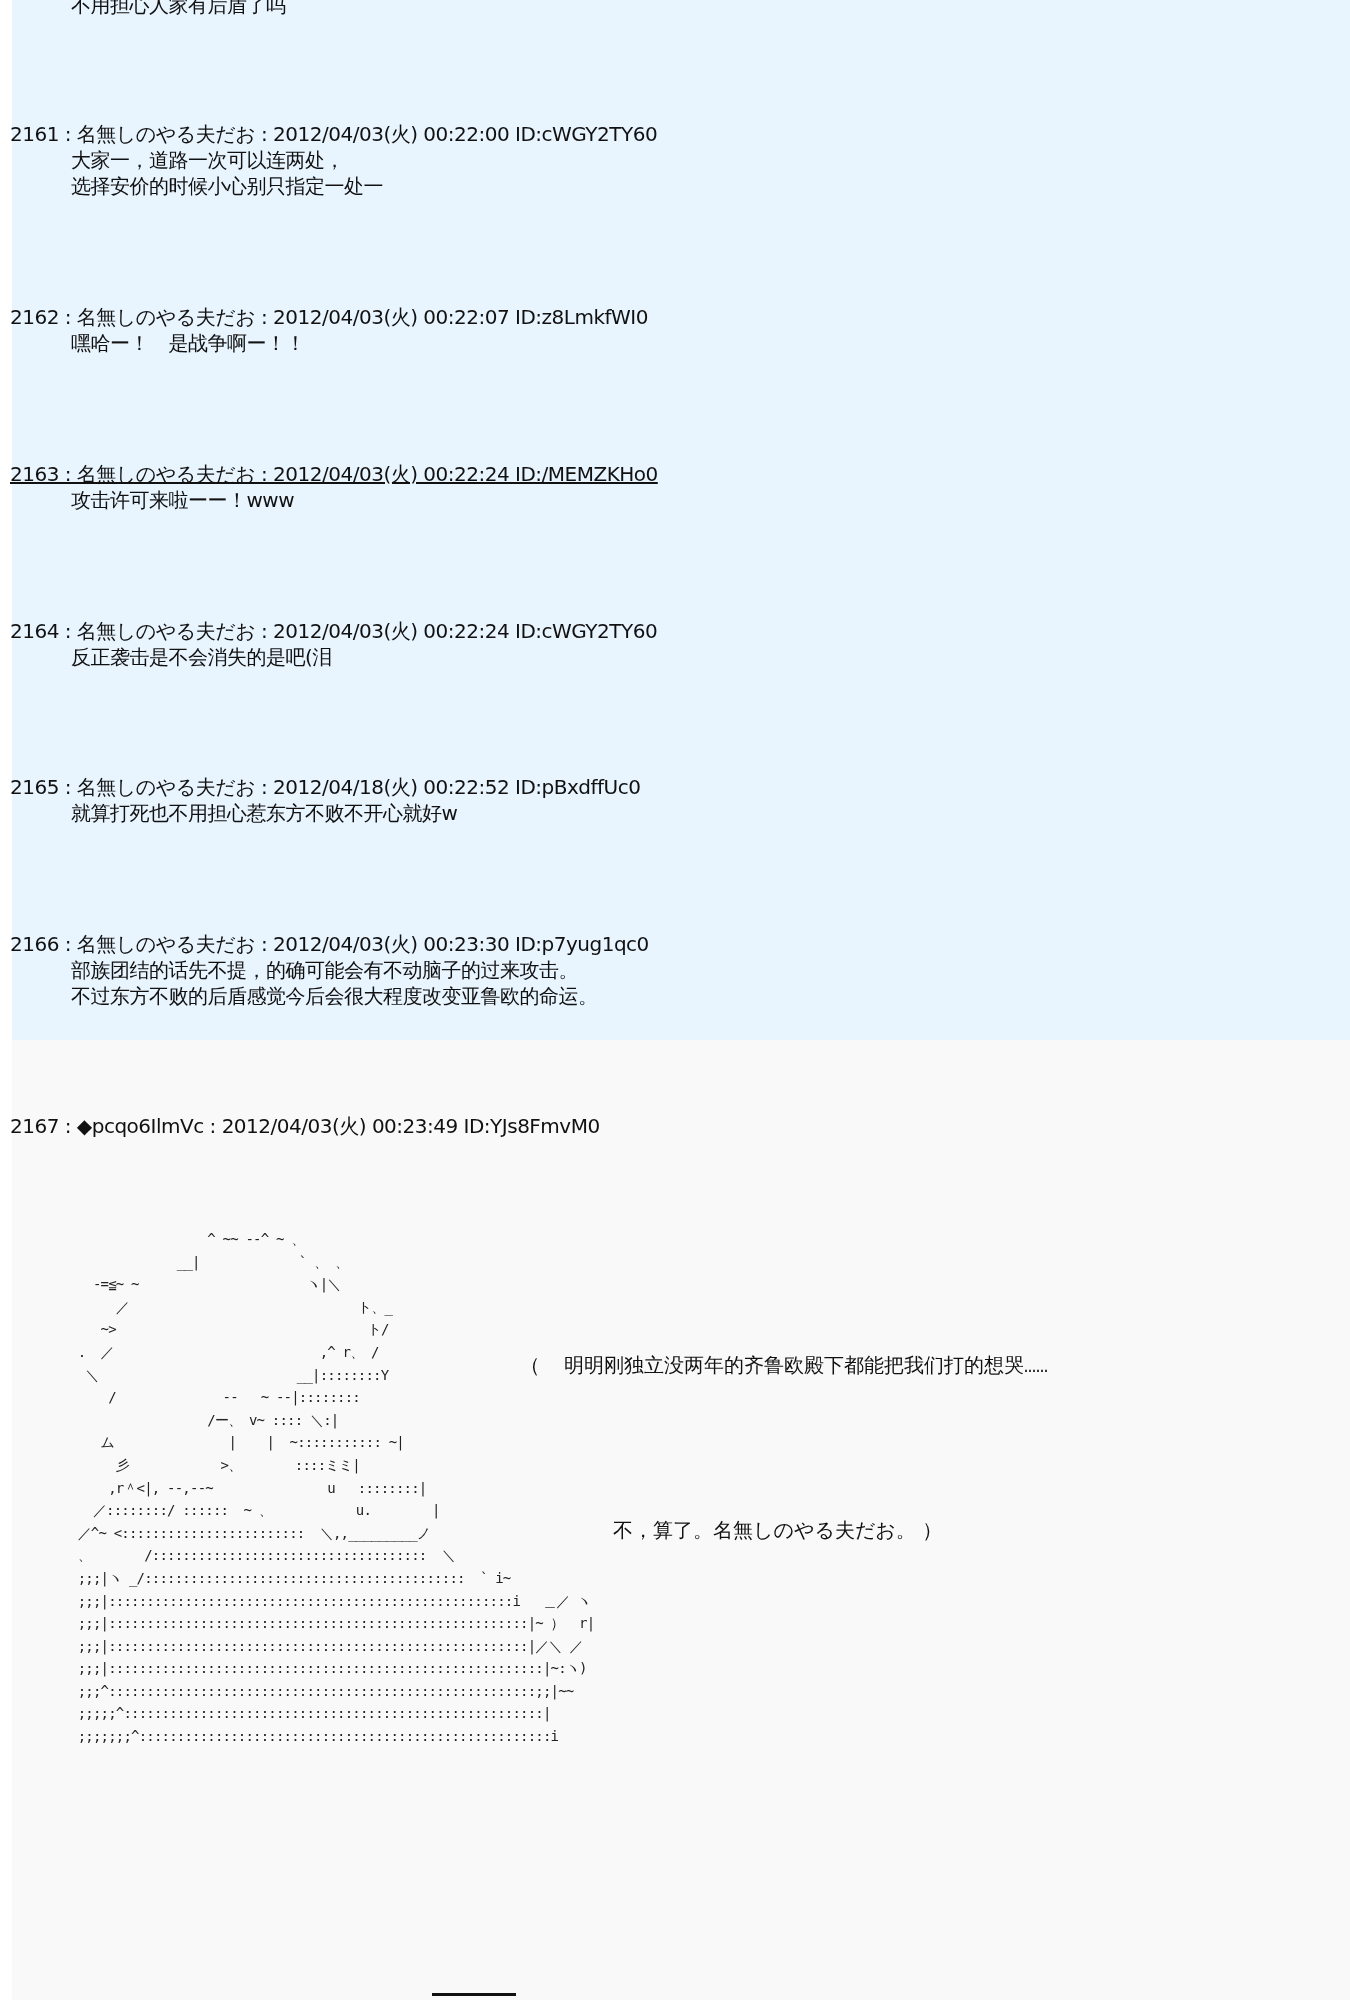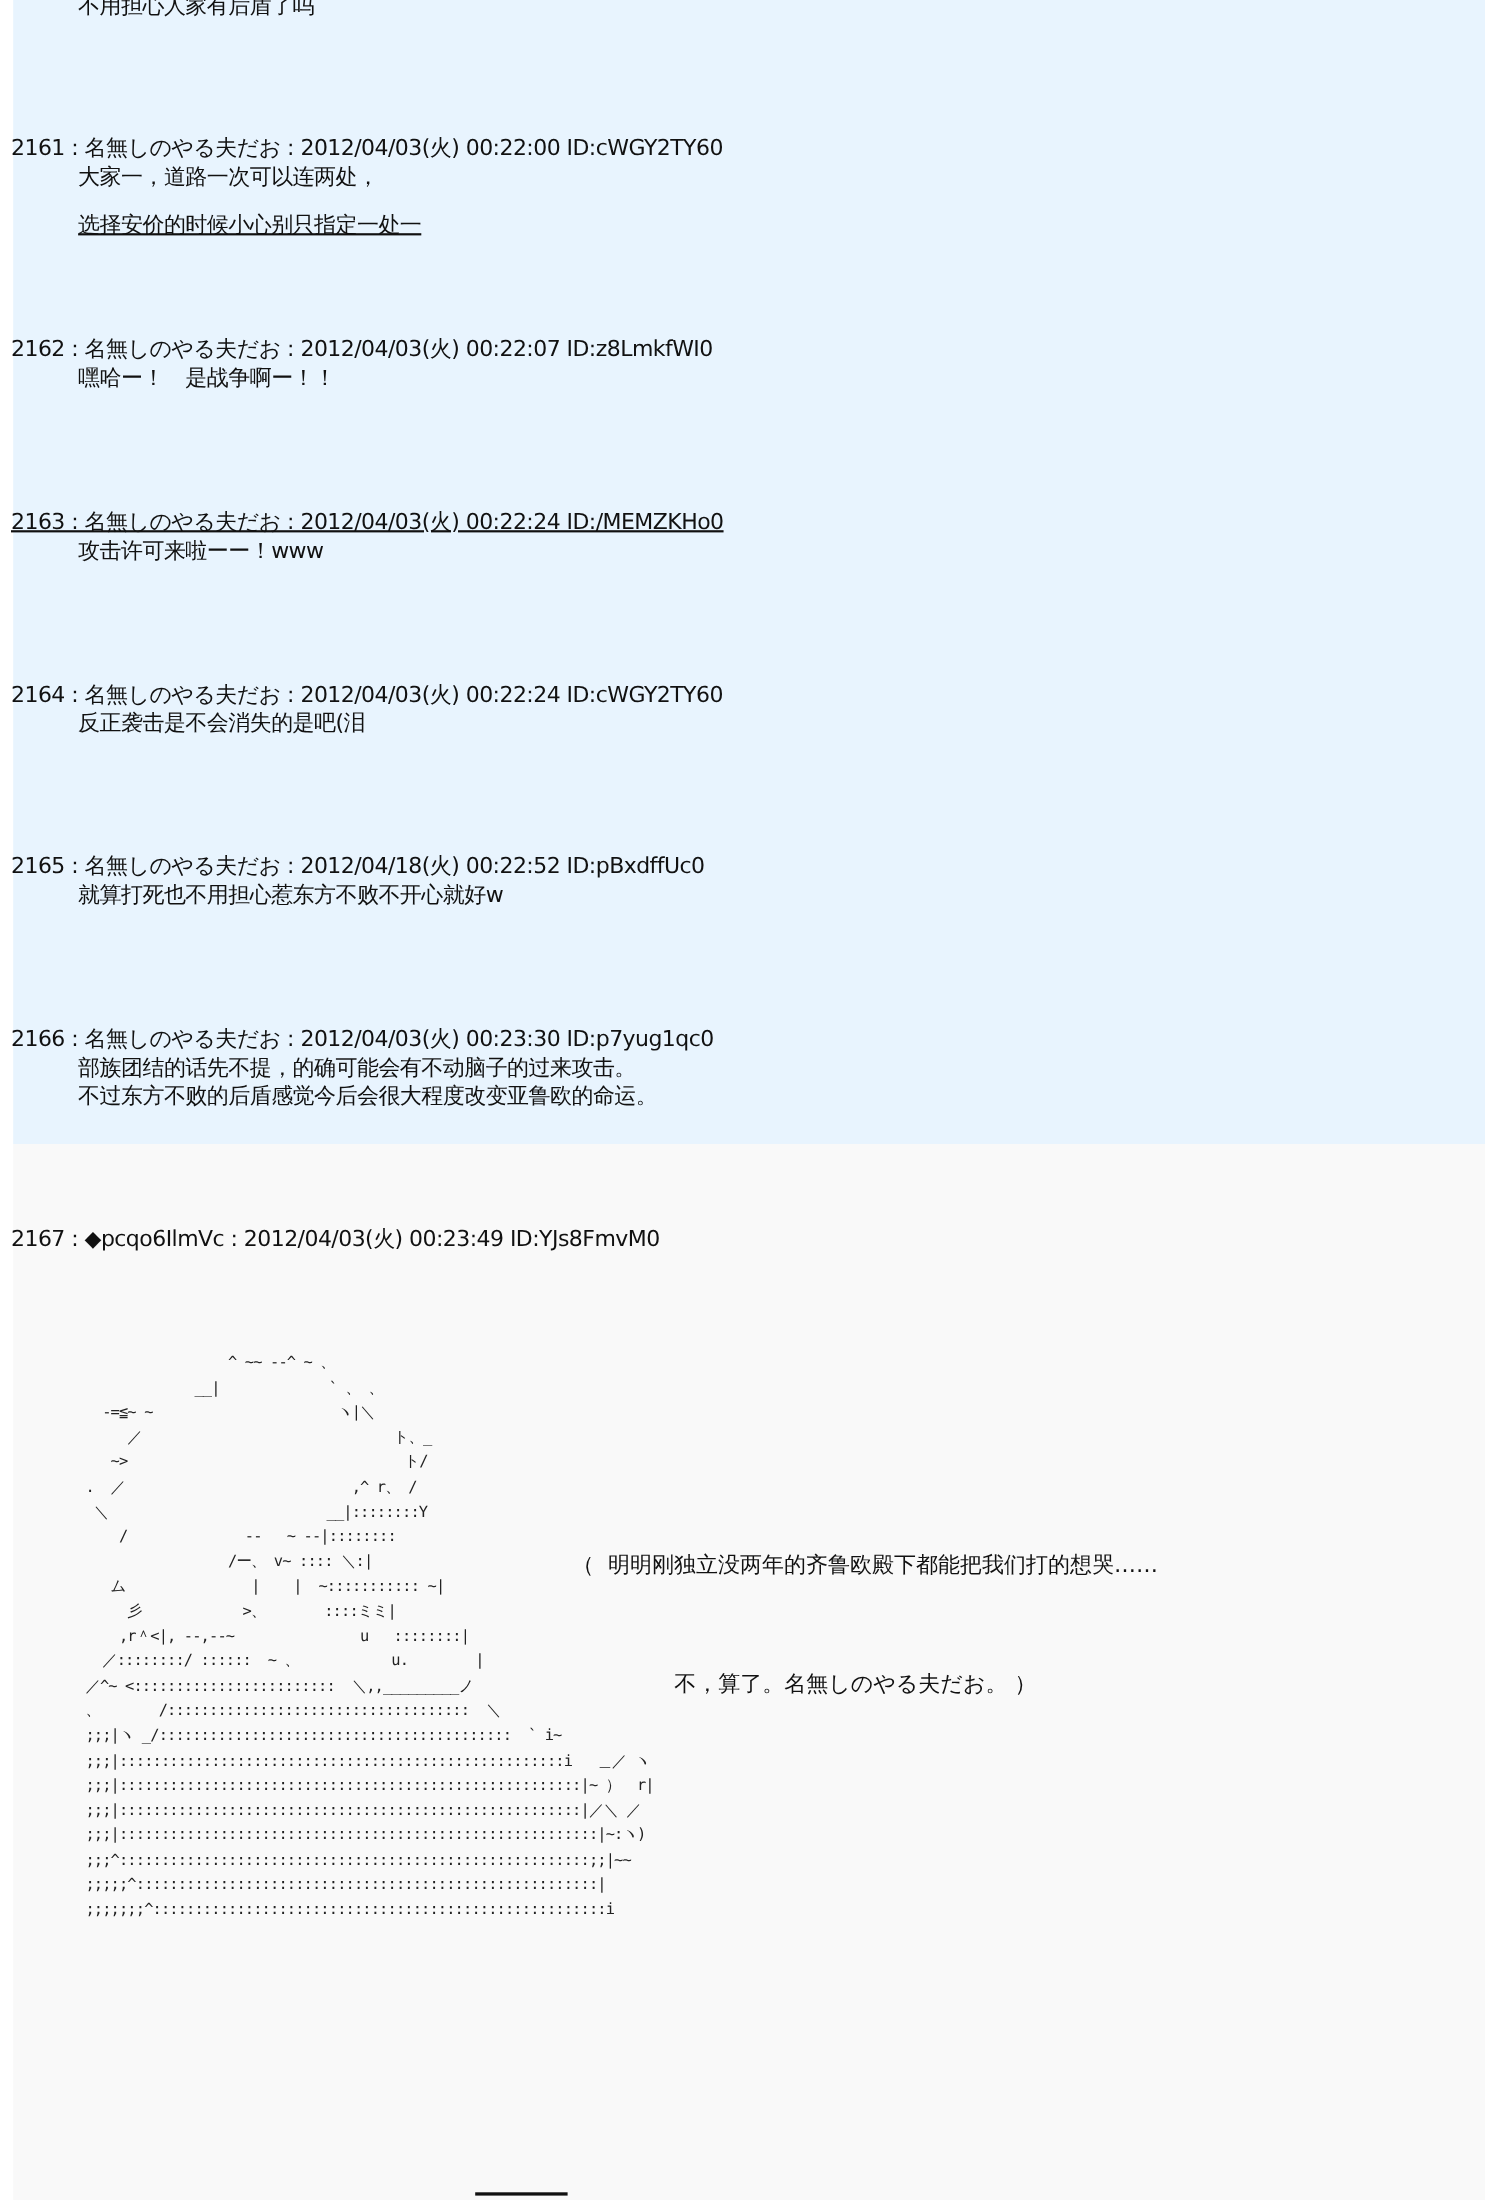--- a/index.html
+++ b/index.html
@@ -37,21 +37,21 @@
 </head>
 <body>
 
 <div class="blue-section"></div>
 <div class="gray-section"></div>
 
 <div class="line body" style="top:-8px;">不用担心人家有后盾了吗</div>
 
 <div class="line hdr" style="top:121px;">2161 : 名無しのやる夫だお : 2012/04/03(火) 00:22:00 ID:cWGY2TY60</div>
 <div class="line body" style="top:147px;text-align:center;">大家一，道路一次可以连两处，</div>
-<div class="line body" style="top:191px;text-decoration:underline;">选择安价的时候小心别只指定一处一</div>
+<div class="line body" style="top:173px;">选择安价的时候小心别只指定一处一</div>
 
 <div class="line hdr" style="top:304px;">2162 : 名無しのやる夫だお : 2012/04/03(火) 00:22:07 ID:z8LmkfWI0</div>
 <div class="line body" style="top:330px;">嘿哈ー！　是战争啊ー！！</div>
 
 <div class="line hdr" style="top:461px;text-decoration:underline;">2163 : 名無しのやる夫だお : 2012/04/03(火) 00:22:24 ID:/MEMZKHo0</div>
 <div class="line body" style="top:487px;">攻击许可来啦ーー！www</div>
 
 <div class="line hdr" style="top:618px;">2164 : 名無しのやる夫だお : 2012/04/03(火) 00:22:24 ID:cWGY2TY60</div>
 <div class="line body" style="top:644px;">反正袭击是不会消失的是吧(泪</div>
 
@@ -81,16 +81,16 @@
  、       /::::::::::::::::::::::::::::::::::::  ＼
  ;;;|ヽ _/::::::::::::::::::::::::::::::::::::::::::  ` i~
  ;;;|:::::::::::::::::::::::::::::::::::::::::::::::::::::i   ＿／ ヽ
  ;;;|:::::::::::::::::::::::::::::::::::::::::::::::::::::::|~ ）  r|
  ;;;|:::::::::::::::::::::::::::::::::::::::::::::::::::::::|／＼ ／
  ;;;|:::::::::::::::::::::::::::::::::::::::::::::::::::::::::|~:ヽ)
  ;;;^::::::::::::::::::::::::::::::::::::::::::::::::::::::::;;|~~
  ;;;;;^:::::::::::::::::::::::::::::::::::::::::::::::::::::::|
  ;;;;;;;^::::::::::::::::::::::::::::::::::::::::::::::::::::::i</div>
 
-<div class="speech" style="left:520px; top:1409px;">（  明明刚独立没两年的齐鲁欧殿下都能把我们打的想哭……</div>
+<div class="speech" style="left:520px; top:1354px;font-family:Liberation Mono, monospace;">（  明明刚独立没两年的齐鲁欧殿下都能把我们打的想哭……</div>
 <div class="speech" style="left:613px; top:1517px;">不，算了。名無しのやる夫だお。 ）</div>
 
 <div class="bottom-cut"></div>
 
 </body></html>

